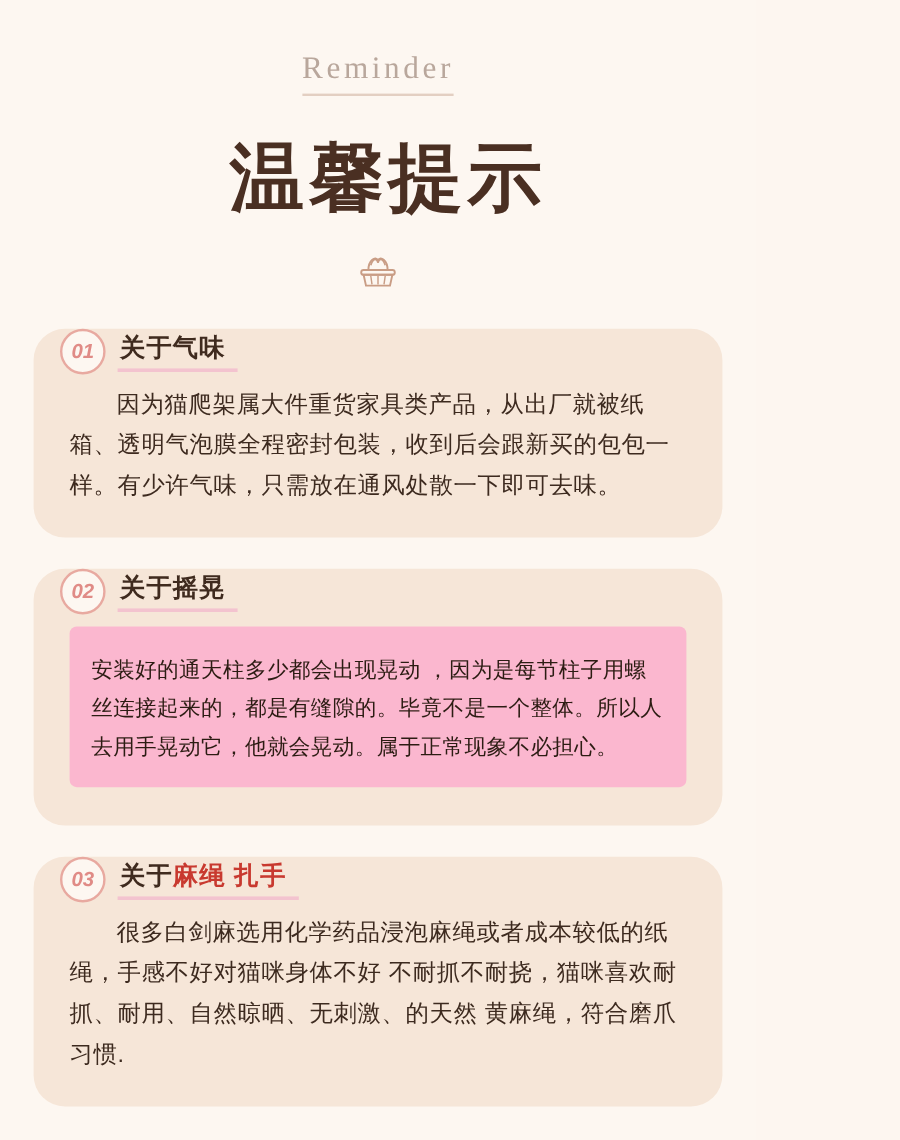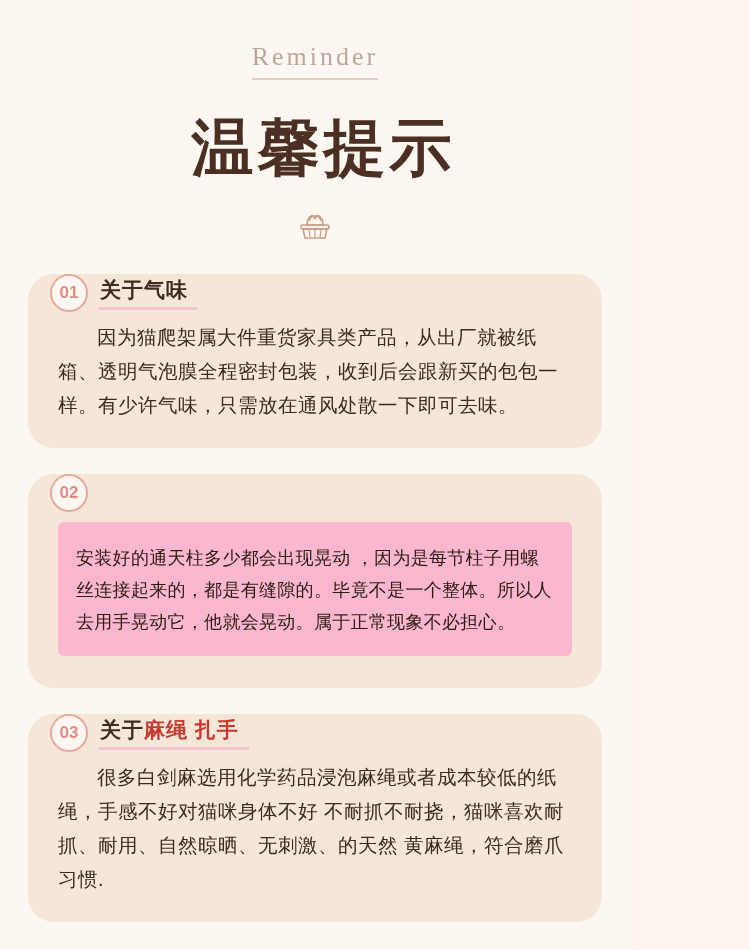--- a/index.html
+++ b/index.html
@@ -93,20 +93,21 @@
     border-radius: 50%;
     border: 2px solid #e8a9a0;
     color: #e08b86;
     font-size: 17px;
     font-weight: bold;
     display: flex;
     align-items: center;
     justify-content: center;
     background: #fdf7f1;
     font-family: "Liberation Sans", sans-serif;
+    font-style: italic;
   }
   .badge .label {
     font-size: 21px;
     font-weight: bold;
     color: #3f2a1e;
     letter-spacing: 1px;
     padding: 0 10px 3px 2px;
     border-bottom: 3px solid #f3c3cf;
     background: transparent;
     white-space: nowrap;
@@ -164,20 +165,21 @@
       <span class="label"><span>关于气味</span></span>
     </div>
     <div class="card plain">
       <div class="body-text">因为猫爬架属大件重货家具类产品，从出厂就被纸箱、透明气泡膜全程密封包装，收到后会跟新买的包包一样。有少许气味，只需放在通风处散一下即可去味。</div>
     </div>
   </div>
 
   <div class="section sec2">
     <div class="badge">
       <span class="num">02</span>
+      <span class="label"><span>关于摇晃</span></span>
     </div>
     <div class="card">
       <div class="card-inner-highlight">
         <div class="highlight-text">安装好的通天柱多少都会出现晃动 ，因为是每节柱子用螺丝连接起来的，都是有缝隙的。毕竟不是一个整体。所以人去用手晃动它，他就会晃动。属于正常现象不必担心。</div>
       </div>
     </div>
   </div>
 
   <div class="section sec3">
     <div class="badge">

